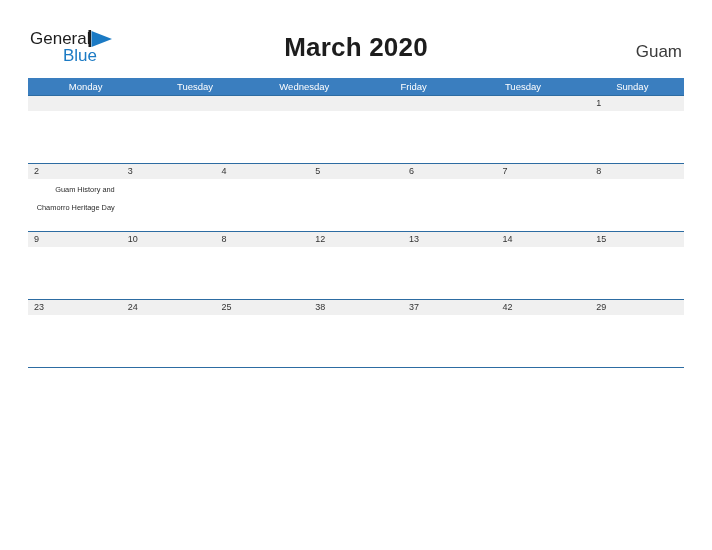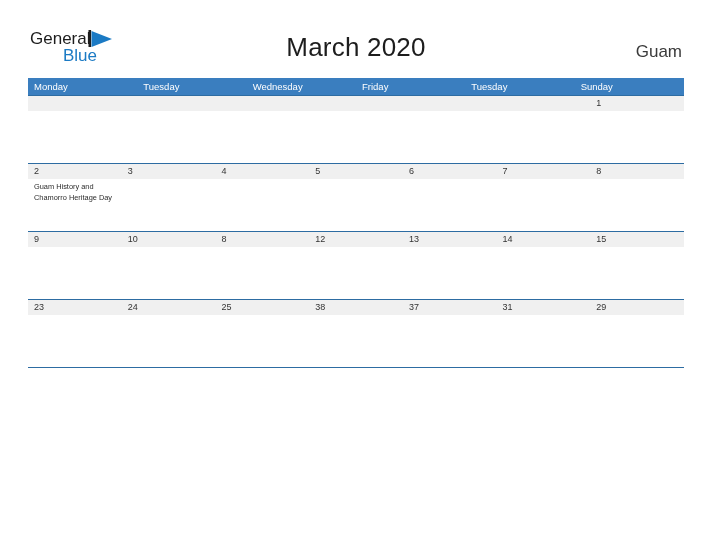--- a/index.html
+++ b/index.html
@@ -39,21 +39,21 @@
   }
   .logo svg { display: block; }
 
   .title {
     position: absolute;
     left: 0;
     right: 0;
     top: 32px;
     text-align: center;
     font-size: 26px;
-    font-weight: normal;
+    font-weight: bold;
     letter-spacing: 0.2px;
     color: #1d1d1d;
   }
 
   .region {
     position: absolute;
     right: 30px;
     top: 42px;
     font-size: 17px;
     color: #3a3a3a;
@@ -74,20 +74,21 @@
   }
   .weekday {
     flex: 1 1 0;
     color: #ffffff;
     font-size: 9.5px;
     line-height: 17px;
     padding-left: 6px;
     box-sizing: border-box;
     white-space: nowrap;
     overflow: hidden;
+    text-align: center;
   }
 
   .week-row {
     position: relative;
     height: 67px;
     border-top: 1.5px solid #2d6ca2;
     background: #ffffff;
   }
   .week-row.last {
     height: 30px;
@@ -115,23 +116,24 @@
     right: 0;
     bottom: 0;
   }
   .day-cell-events {
     flex: 1 1 0;
     box-sizing: border-box;
     padding: 2px 7px 0 6px;
   }
   .event {
     font-size: 7.4px;
-    line-height: 11px;
+    line-height: 18px;
     color: #2b2b2b;
     word-wrap: break-word;
+    text-align: right;
   }
 </style>
 </head>
 <body>
 
 <div class="page">
 
   <div class="topbar">
 
     <div class="logo">
@@ -223,21 +225,21 @@
             <div class="day-cell-events"></div>
           </div>
         </div>
         <div class="week-row">
           <div class="daynum-band">
             <div class="day-cell-num">23</div>
             <div class="day-cell-num">24</div>
             <div class="day-cell-num">25</div>
             <div class="day-cell-num">38</div>
             <div class="day-cell-num">37</div>
-            <div class="day-cell-num">31</div>
+            <div class="day-cell-num">42</div>
             <div class="day-cell-num">29</div>
           </div>
           <div class="events-band">
             <div class="day-cell-events"></div>
             <div class="day-cell-events"></div>
             <div class="day-cell-events"></div>
             <div class="day-cell-events"></div>
             <div class="day-cell-events"></div>
             <div class="day-cell-events"></div>
             <div class="day-cell-events"></div>

